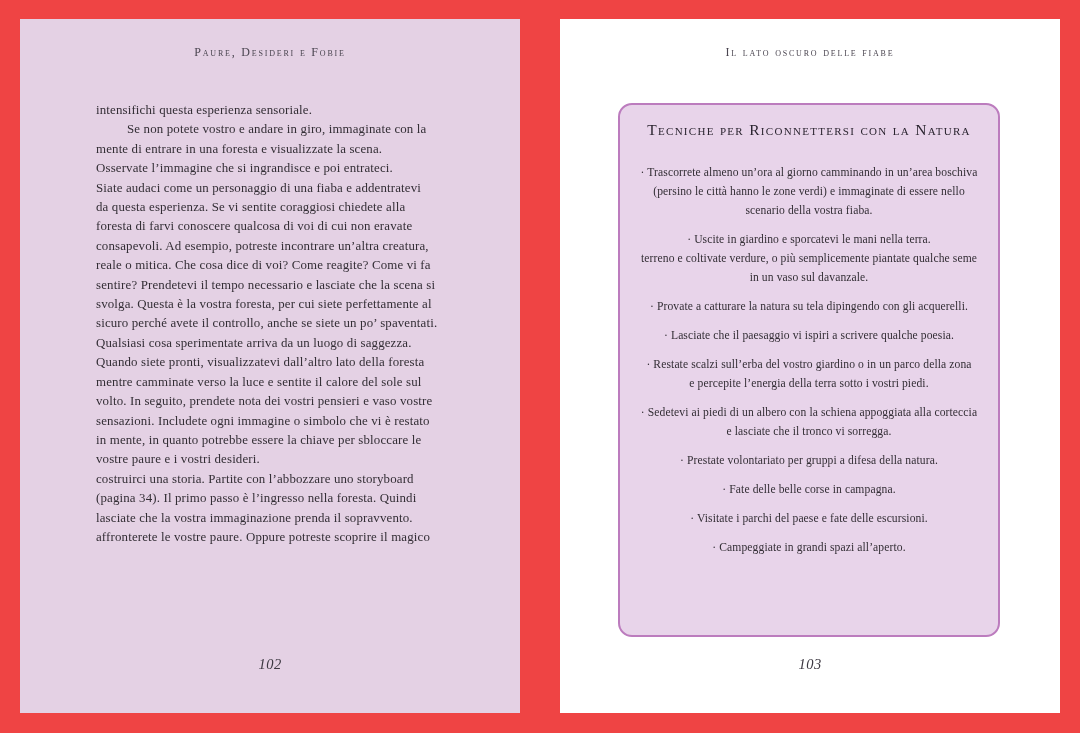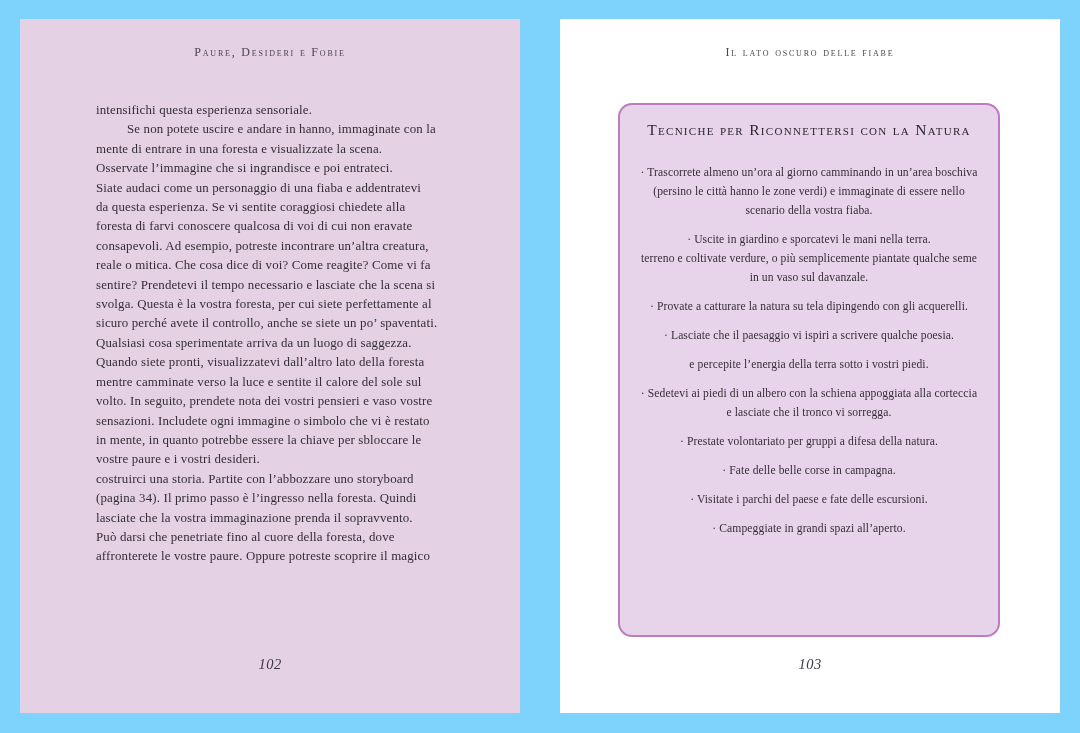--- a/index.html
+++ b/index.html
@@ -1,21 +1,21 @@
 <!DOCTYPE html>
 <html><head>
 <meta charset="utf-8">
 <style>
   * { margin: 0; padding: 0; box-sizing: border-box; }
   html, body { background: #ffffff; }
   #canvas {
     position: relative;
     width: 1080px;
     height: 733px;
-    background: #7dd3fc;
+    background: #ef4444;
     overflow: hidden;
     font-family: "Liberation Serif", "DejaVu Serif", serif;
   }
 
   
   .left-page {
     position: absolute;
     left: 20px; top: 19px;
     width: 500px; height: 694px;
     background: #e4d1e4;
@@ -89,42 +89,41 @@
 </head>
 <body>
 
 <div id="canvas">
 
   <div class="left-page">
     <div class="running-header">Paure, Desideri e Fobie</div>
 
     <div class="left-body">
         <div class="body-line">intensifichi questa esperienza sensoriale.</div>
-        <div class="body-line indent">Se non potete uscire e andare in hanno, immaginate con la</div>
+        <div class="body-line indent">Se non potete vostro e andare in giro, immaginate con la</div>
         <div class="body-line">mente di entrare in una foresta e visualizzate la scena.</div>
         <div class="body-line">Osservate l’immagine che si ingrandisce e poi entrateci.</div>
         <div class="body-line">Siate audaci come un personaggio di una fiaba e addentratevi</div>
         <div class="body-line">da questa esperienza. Se vi sentite coraggiosi chiedete alla</div>
         <div class="body-line">foresta di farvi conoscere qualcosa di voi di cui non eravate</div>
         <div class="body-line">consapevoli. Ad esempio, potreste incontrare un’altra creatura,</div>
         <div class="body-line">reale o mitica. Che cosa dice di voi? Come reagite? Come vi fa</div>
         <div class="body-line">sentire? Prendetevi il tempo necessario e lasciate che la scena si</div>
         <div class="body-line">svolga. Questa è la vostra foresta, per cui siete perfettamente al</div>
         <div class="body-line">sicuro perché avete il controllo, anche se siete un po’ spaventati.</div>
         <div class="body-line">Qualsiasi cosa sperimentate arriva da un luogo di saggezza.</div>
         <div class="body-line">Quando siete pronti, visualizzatevi dall’altro lato della foresta</div>
         <div class="body-line">mentre camminate verso la luce e sentite il calore del sole sul</div>
         <div class="body-line">volto. In seguito, prendete nota dei vostri pensieri e vaso vostre</div>
         <div class="body-line">sensazioni. Includete ogni immagine o simbolo che vi è restato</div>
         <div class="body-line">in mente, in quanto potrebbe essere la chiave per sbloccare le</div>
         <div class="body-line">vostre paure e i vostri desideri.</div>
         <div class="body-line">costruirci una storia. Partite con l’abbozzare uno storyboard</div>
         <div class="body-line">(pagina 34). Il primo passo è l’ingresso nella foresta. Quindi</div>
         <div class="body-line">lasciate che la vostra immaginazione prenda il sopravvento.</div>
-        <div class="body-line">Può darsi che penetriate fino al cuore della foresta, dove</div>
         <div class="body-line">affronterete le vostre paure. Oppure potreste scoprire il magico</div>
       </div>
 
     <div class="page-number">102</div>
   </div>
 
   <div class="right-page">
     <div class="running-header">Il lato oscuro delle fiabe</div>
 
     <div class="nature-box">
@@ -140,20 +139,21 @@
             <div class="box-line">terreno e coltivate verdure, o più semplicemente piantate qualche seme</div>
             <div class="box-line">in un vaso sul davanzale.</div>
           </div>
           <div class="box-item">
             <div class="box-line">· Provate a catturare la natura su tela dipingendo con gli acquerelli.</div>
           </div>
           <div class="box-item">
             <div class="box-line">· Lasciate che il paesaggio vi ispiri a scrivere qualche poesia.</div>
           </div>
           <div class="box-item">
+            <div class="box-line">· Restate scalzi sull’erba del vostro giardino o in un parco della zona</div>
             <div class="box-line">e percepite l’energia della terra sotto i vostri piedi.</div>
           </div>
           <div class="box-item">
             <div class="box-line">· Sedetevi ai piedi di un albero con la schiena appoggiata alla corteccia</div>
             <div class="box-line">e lasciate che il tronco vi sorregga.</div>
           </div>
           <div class="box-item">
             <div class="box-line">· Prestate volontariato per gruppi a difesa della natura.</div>
           </div>
           <div class="box-item">

